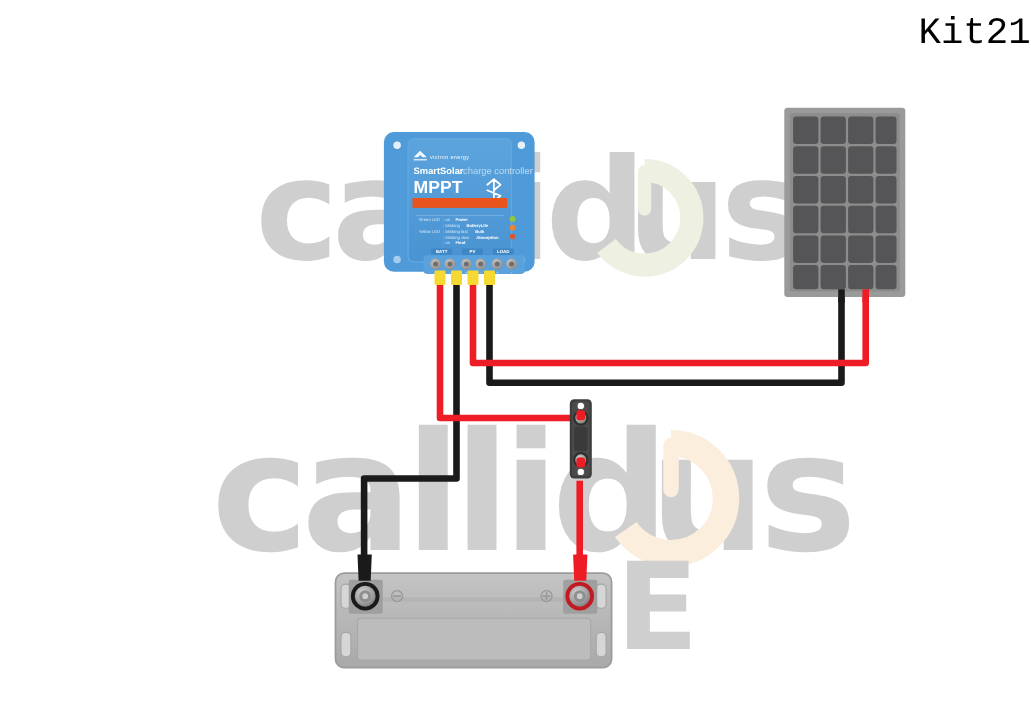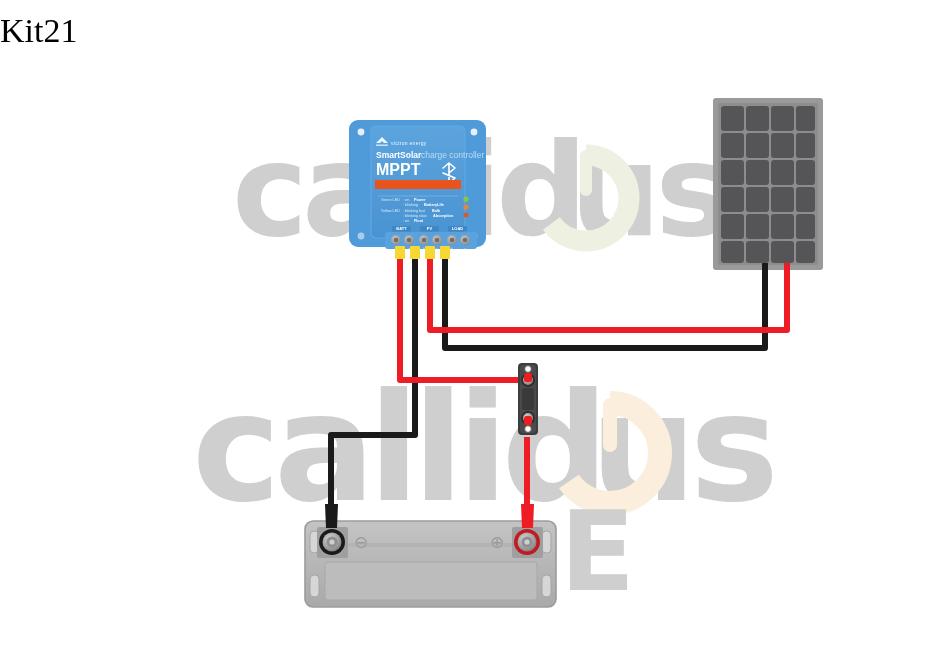--- a/index.html
+++ b/index.html
@@ -23,22 +23,22 @@
     left: 0;
     top: 0;
     width: 937px;
     height: 647px;
   }
   .page-title {
     position: absolute;
     left: 0;
     top: 12px;
     width: 937px;
-    text-align: left;
-    font-family: Liberation Serif, serif;
+    text-align: right;
+    font-family: Liberation Mono, monospace;
     font-size: 34px;
     font-weight: 400;
     color: #000000;
     letter-spacing: 0px;
   }
 </style>
 </head>
 <body>
 
 <div id="stage">

